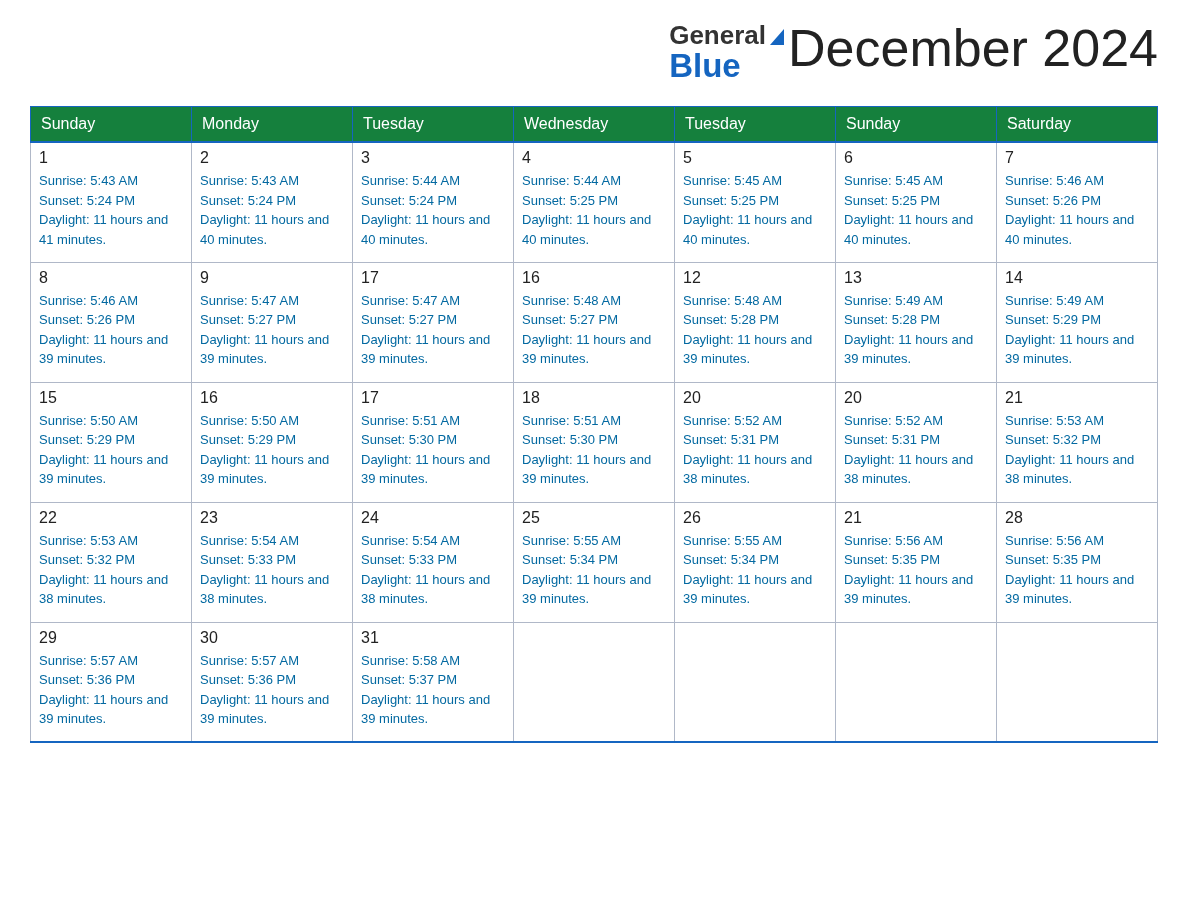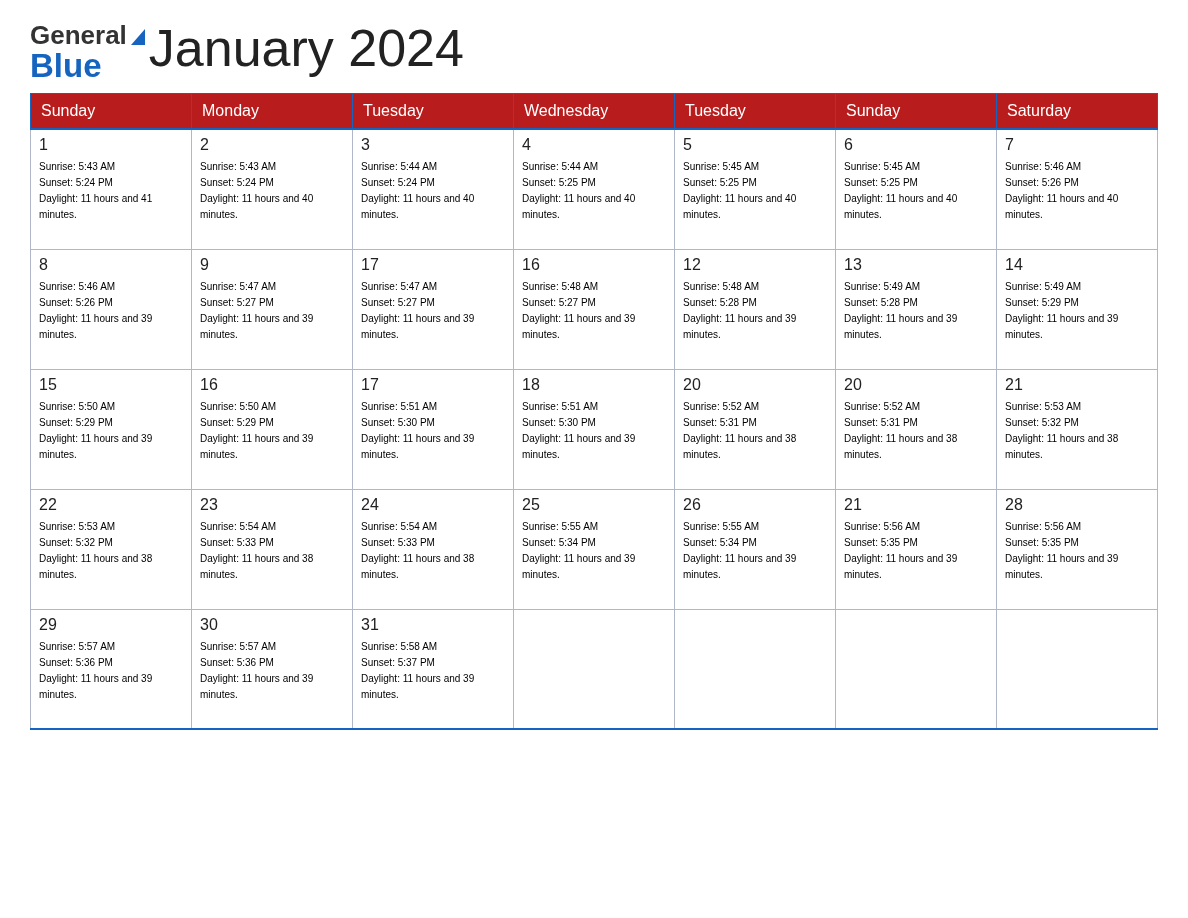--- a/index.html
+++ b/index.html
@@ -5,23 +5,23 @@
     * { box-sizing: border-box; margin: 0; padding: 0; }
     body {
       font-family: Arial, sans-serif;
       background: #fff;
       padding: 20px 30px;
       width: 1188px;
       min-height: 918px;
     }
     .header-row {
       display: flex;
-      justify-content: flex-start;
+      justify-content: flex-end;
       align-items: flex-start;
-      margin-bottom: 8px;
+      margin-bottom: 21px;
     }
     .logo {
       display: flex;
       flex-direction: column;
       align-items: flex-start;
     }
     .logo-text {
       display: flex;
       align-items: center;
     }
@@ -52,21 +52,21 @@
       font-size: 22px;
       color: #333;
       margin-top: 4px;
     }
     table {
       width: 100%;
       border-collapse: collapse;
       table-layout: fixed;
     }
     thead tr th {
-      background-color: #b91c1c;
+      background-color: #15803d;
       color: #fff;
       font-size: 16px;
       font-weight: normal;
       padding: 8px 10px;
       text-align: left;
       border: 1px solid #1565c0;
     }
     tbody tr td {
       border: 1px solid #b0b8c8;
       vertical-align: top;
@@ -75,23 +75,23 @@
       color: #222;
       height: 120px;
     }
     tbody tr td .day-num {
       font-size: 16px;
       font-weight: normal;
       display: block;
       margin-bottom: 4px;
     }
     tbody tr td .sun-info {
-      font-size: 10px;
+      font-size: 13px;
       line-height: 1.5;
-      color: #000000;
+      color: #0369a1;
     }
     tbody tr:last-child td {
       border-bottom: 2px solid #1565c0;
       margin-top: 26px;
     }
     tbody tr td:first-child {
       border-left: 1px solid #b0b8c8;
     }
     .empty-cell {
       background: #fff;
@@ -118,21 +118,21 @@
         <svg width="22" height="22" viewBox="0 0 22 22">
           <polygon points="4,20 18,20 18,4" fill="#1565c0"></polygon>
         </svg>
       </div>
     </div>
     <div style="margin-top:-4px;">
       <span style="font-size:33px; font-weight:bold; color:#1565c0;">Blue</span>
     </div>
   </div>
   <div class="title-block">
-    <div class="month-year">January 2024</div>
+    <div class="month-year">December 2024</div>
   </div>
 </div>
 
 <table>
   <thead>
     <tr>
       <th>Sunday</th>
       <th>Monday</th>
       <th>Tuesday</th>
       <th>Wednesday</th>

